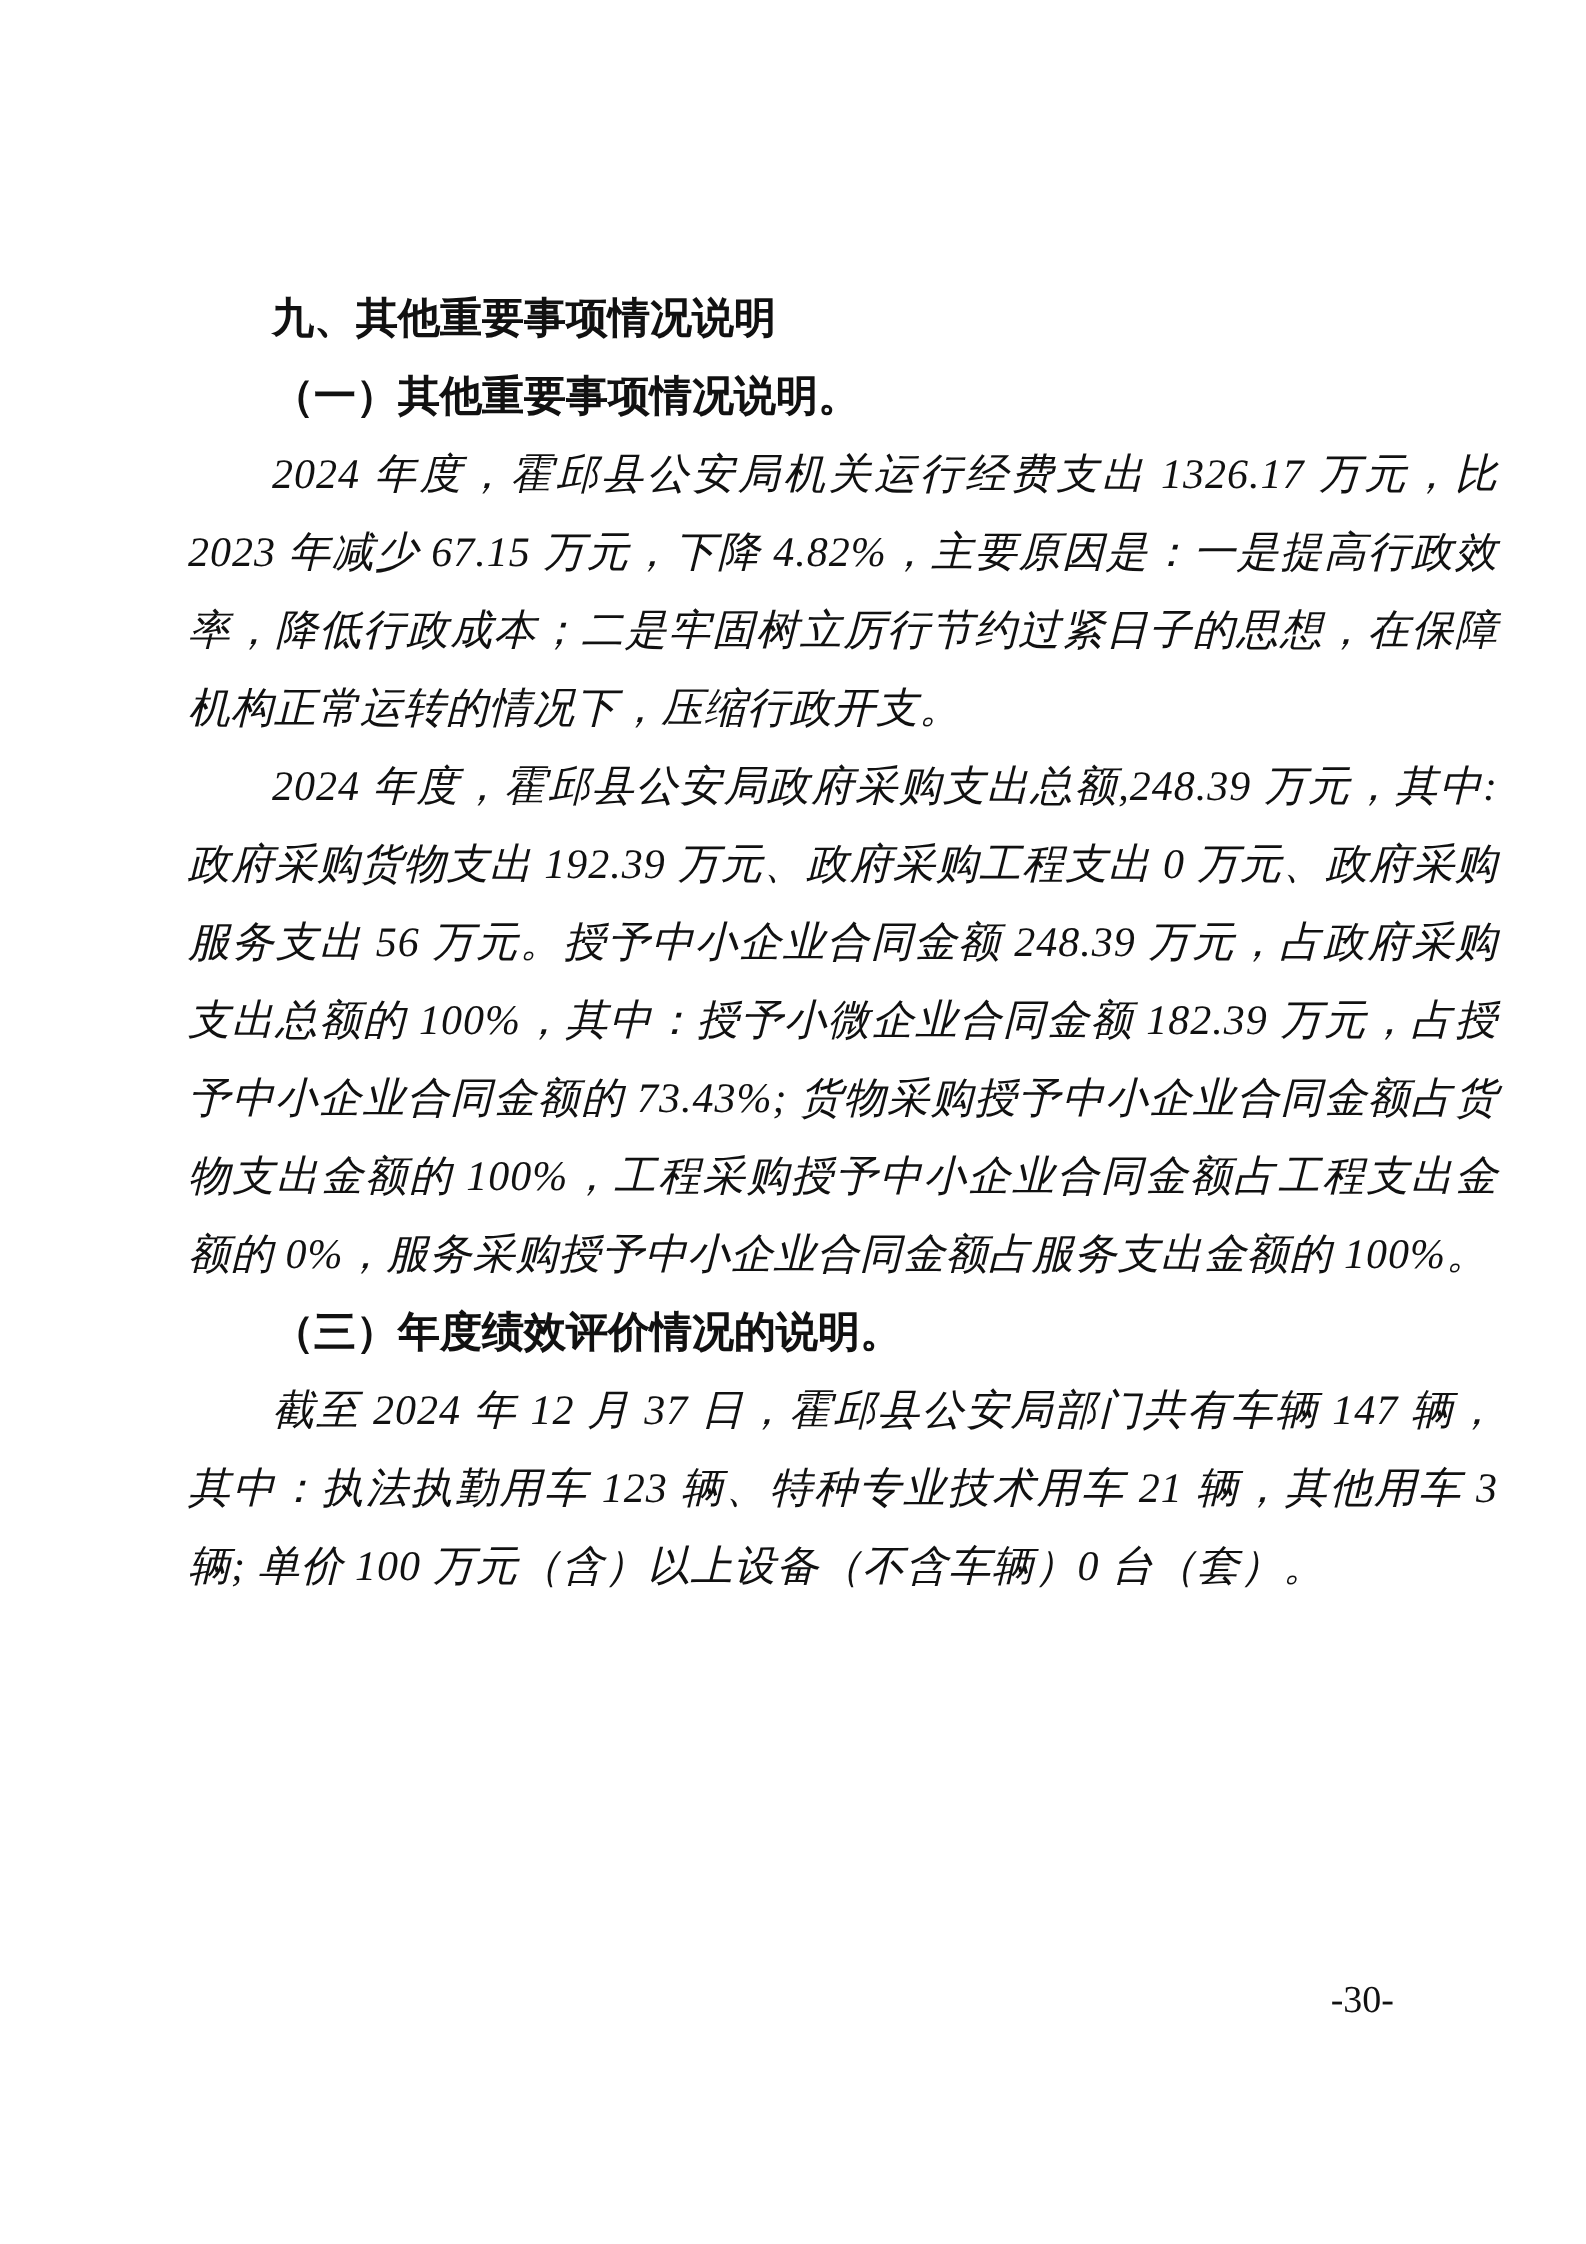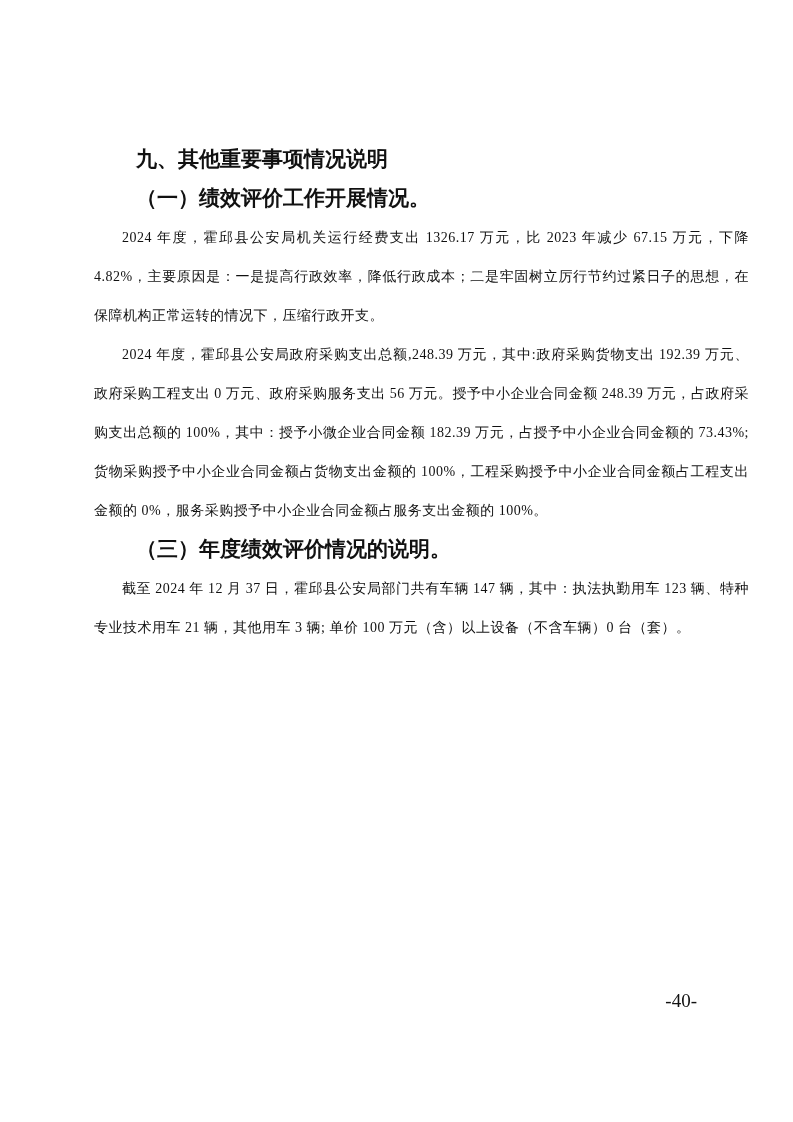--- a/index.html
+++ b/index.html
@@ -18,50 +18,51 @@
   }
   .main-heading,
   .sec-heading {
     font-size: 21px;
     line-height: 39px;
     font-weight: bold;
     text-indent: 2em;
     font-family: "Liberation Serif", "DejaVu Serif", serif;
   }
   .body-para {
-    font-size: 14px;
+    font-size: 21px;
     line-height: 39px;
     text-indent: 2em;
     text-align: justify;
     letter-spacing: 0.5px;
+    font-style: italic;
   }
   .page-number {
     position: absolute;
     top: 990px;
     right: 96px;
     font-size: 19px;
     line-height: 22px;
     color: #111111;
   }
 </style>
 </head>
 <body>
 
 <div class="page">
 
   <div class="main-heading">九、其他重要事项情况说明</div>
 
-  <div class="sec-heading">（一）绩效评价工作开展情况。</div>
+  <div class="sec-heading">（一）其他重要事项情况说明。</div>
 
   <p class="body-para">2024 年度，霍邱县公安局机关运行经费支出 1326.17 万元，比 2023 年减少 67.15 万元，下降 4.82%，主要原因是：一是提高行政效率，降低行政成本；二是牢固树立厉行节约过紧日子的思想，在保障机构正常运转的情况下，压缩行政开支。</p>
 
 
   <p class="body-para">2024 年度，霍邱县公安局政府采购支出总额,248.39 万元，其中:政府采购货物支出 192.39 万元、政府采购工程支出 0 万元、政府采购服务支出 56 万元。授予中小企业合同金额 248.39 万元，占政府采购支出总额的 100%，其中：授予小微企业合同金额 182.39 万元，占授予中小企业合同金额的 73.43%; 货物采购授予中小企业合同金额占货物支出金额的 100%，工程采购授予中小企业合同金额占工程支出金额的 0%，服务采购授予中小企业合同金额占服务支出金额的 100%。</p>
 
   <div class="sec-heading">（三）年度绩效评价情况的说明。</div>
 
   <p class="body-para">截至 2024 年 12 月 37 日，霍邱县公安局部门共有车辆 147 辆，其中：执法执勤用车 123 辆、特种专业技术用车 21 辆，其他用车 3 辆; 单价 100 万元（含）以上设备（不含车辆）0 台（套）。</p>
 
 
 
-  <div class="page-number">-40-</div>
+  <div class="page-number">-30-</div>
 
 </div>
 
 </body></html>

